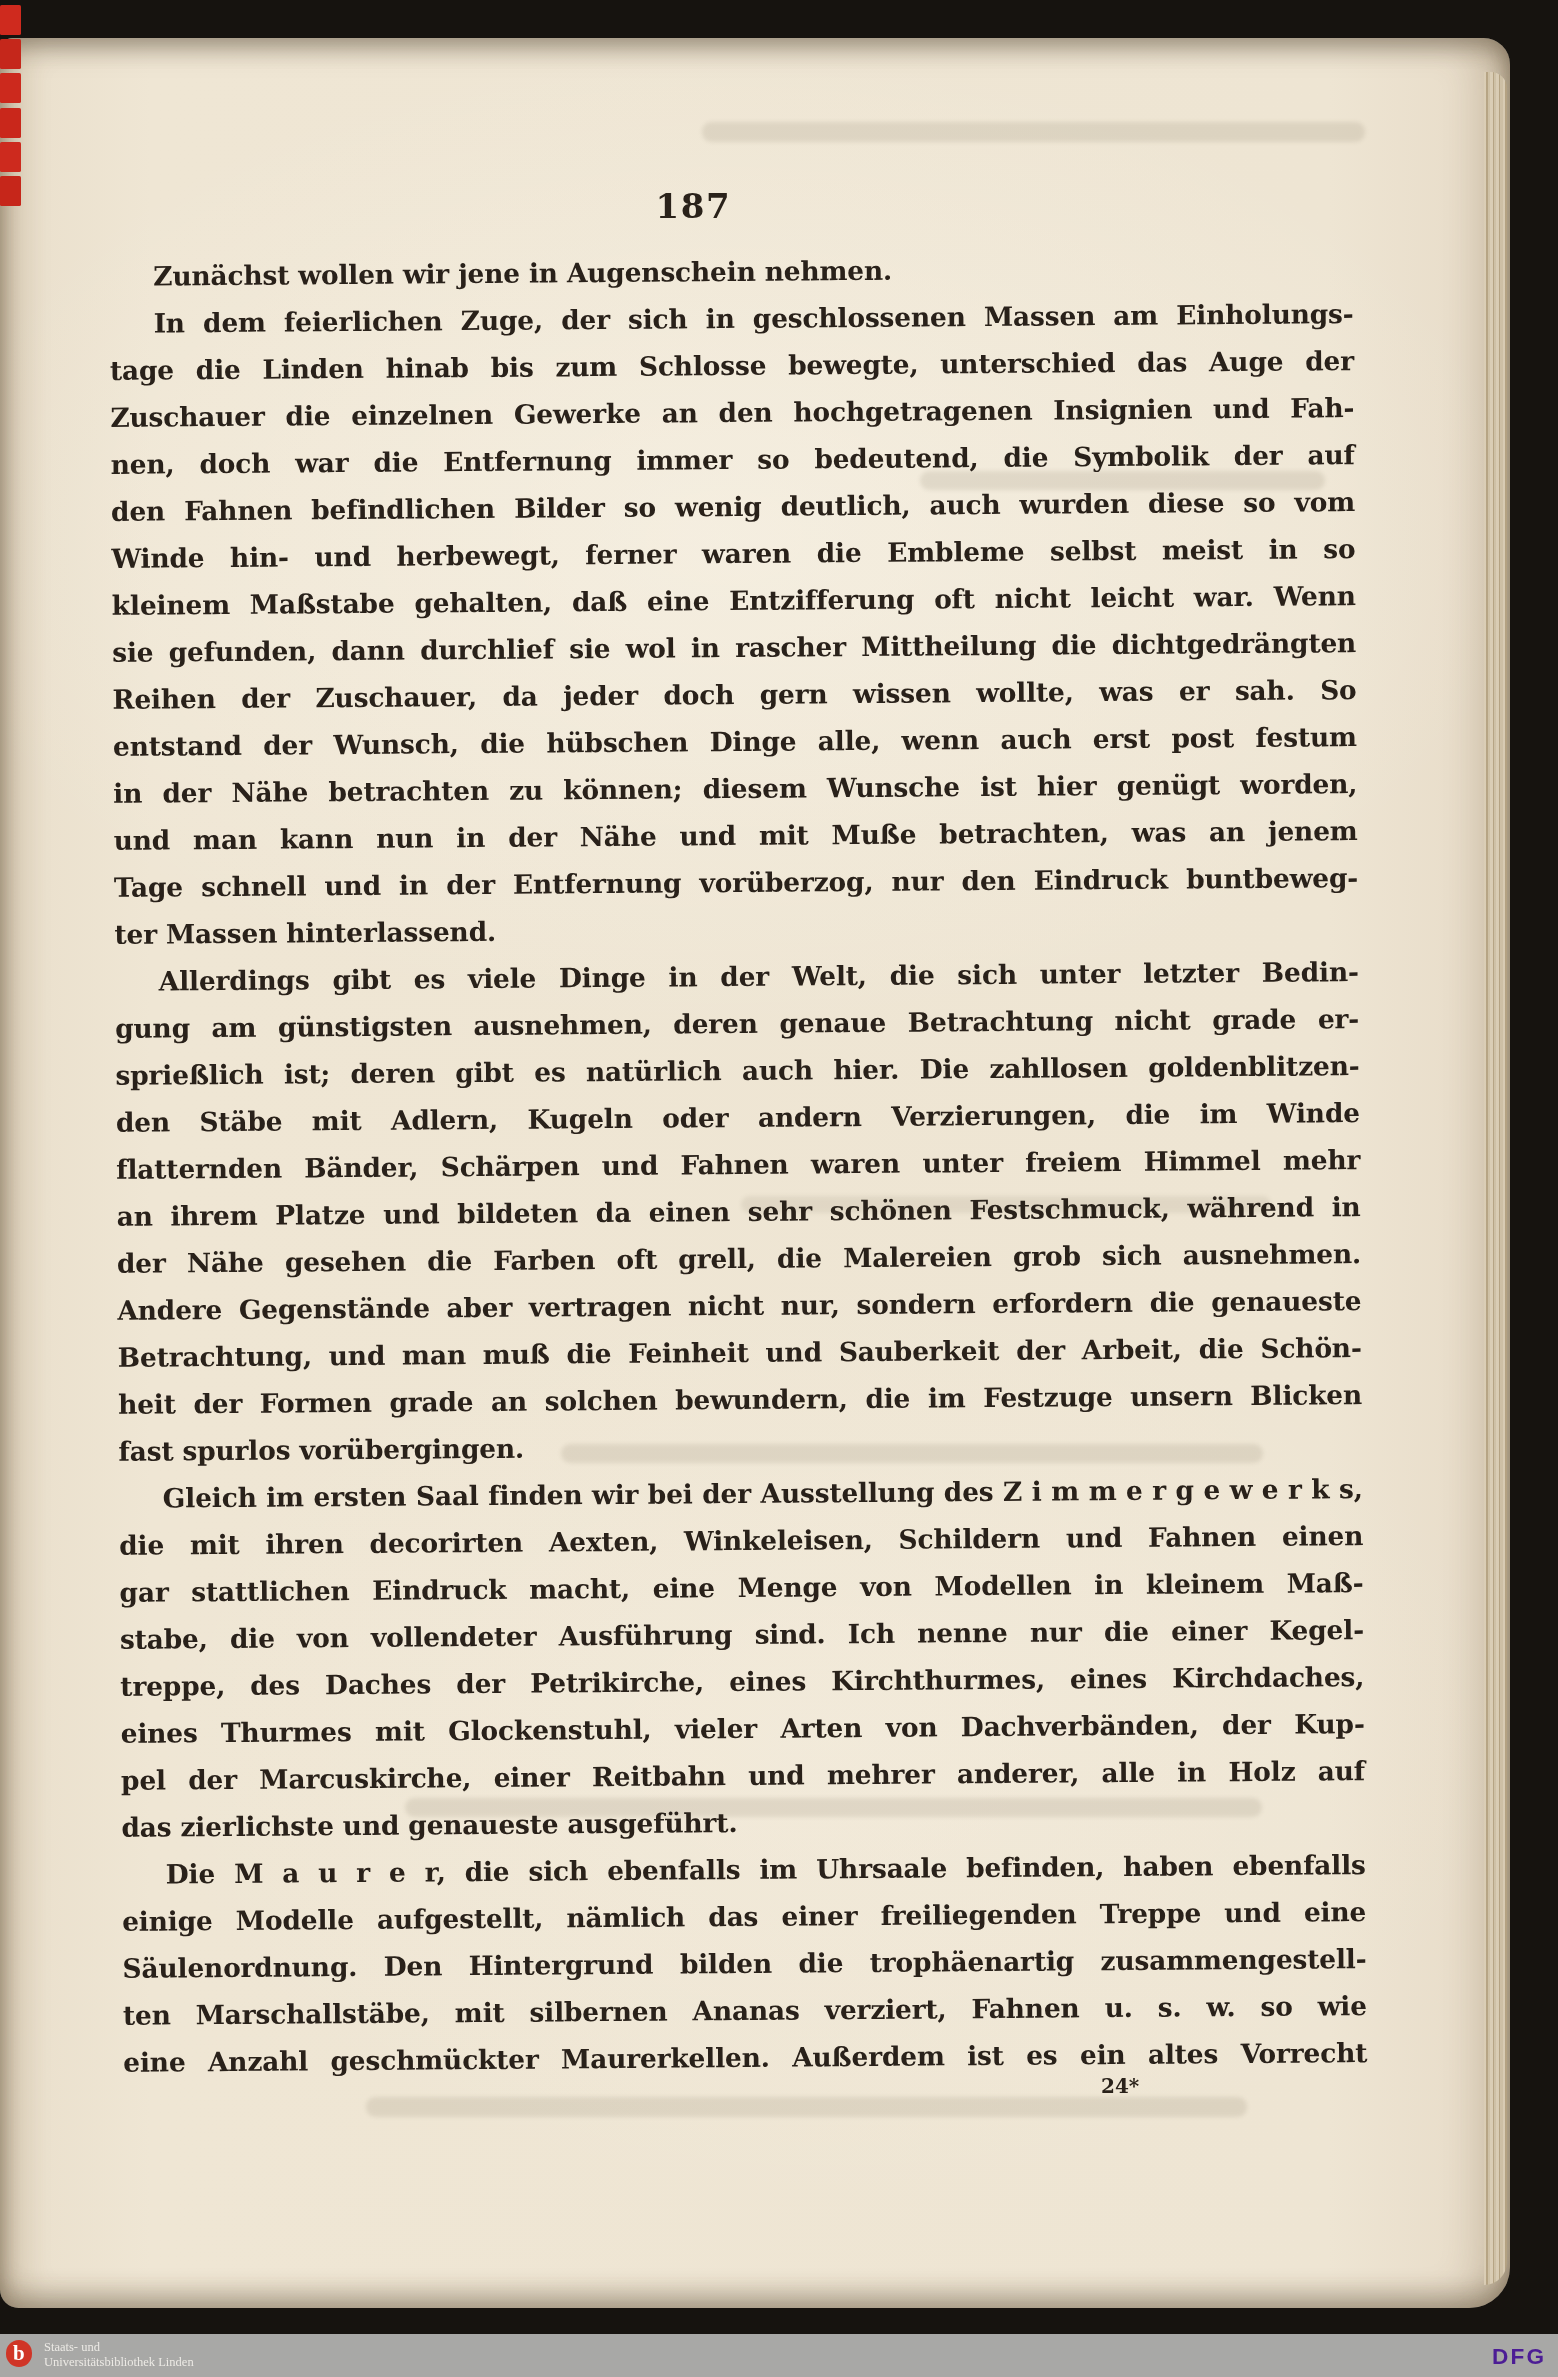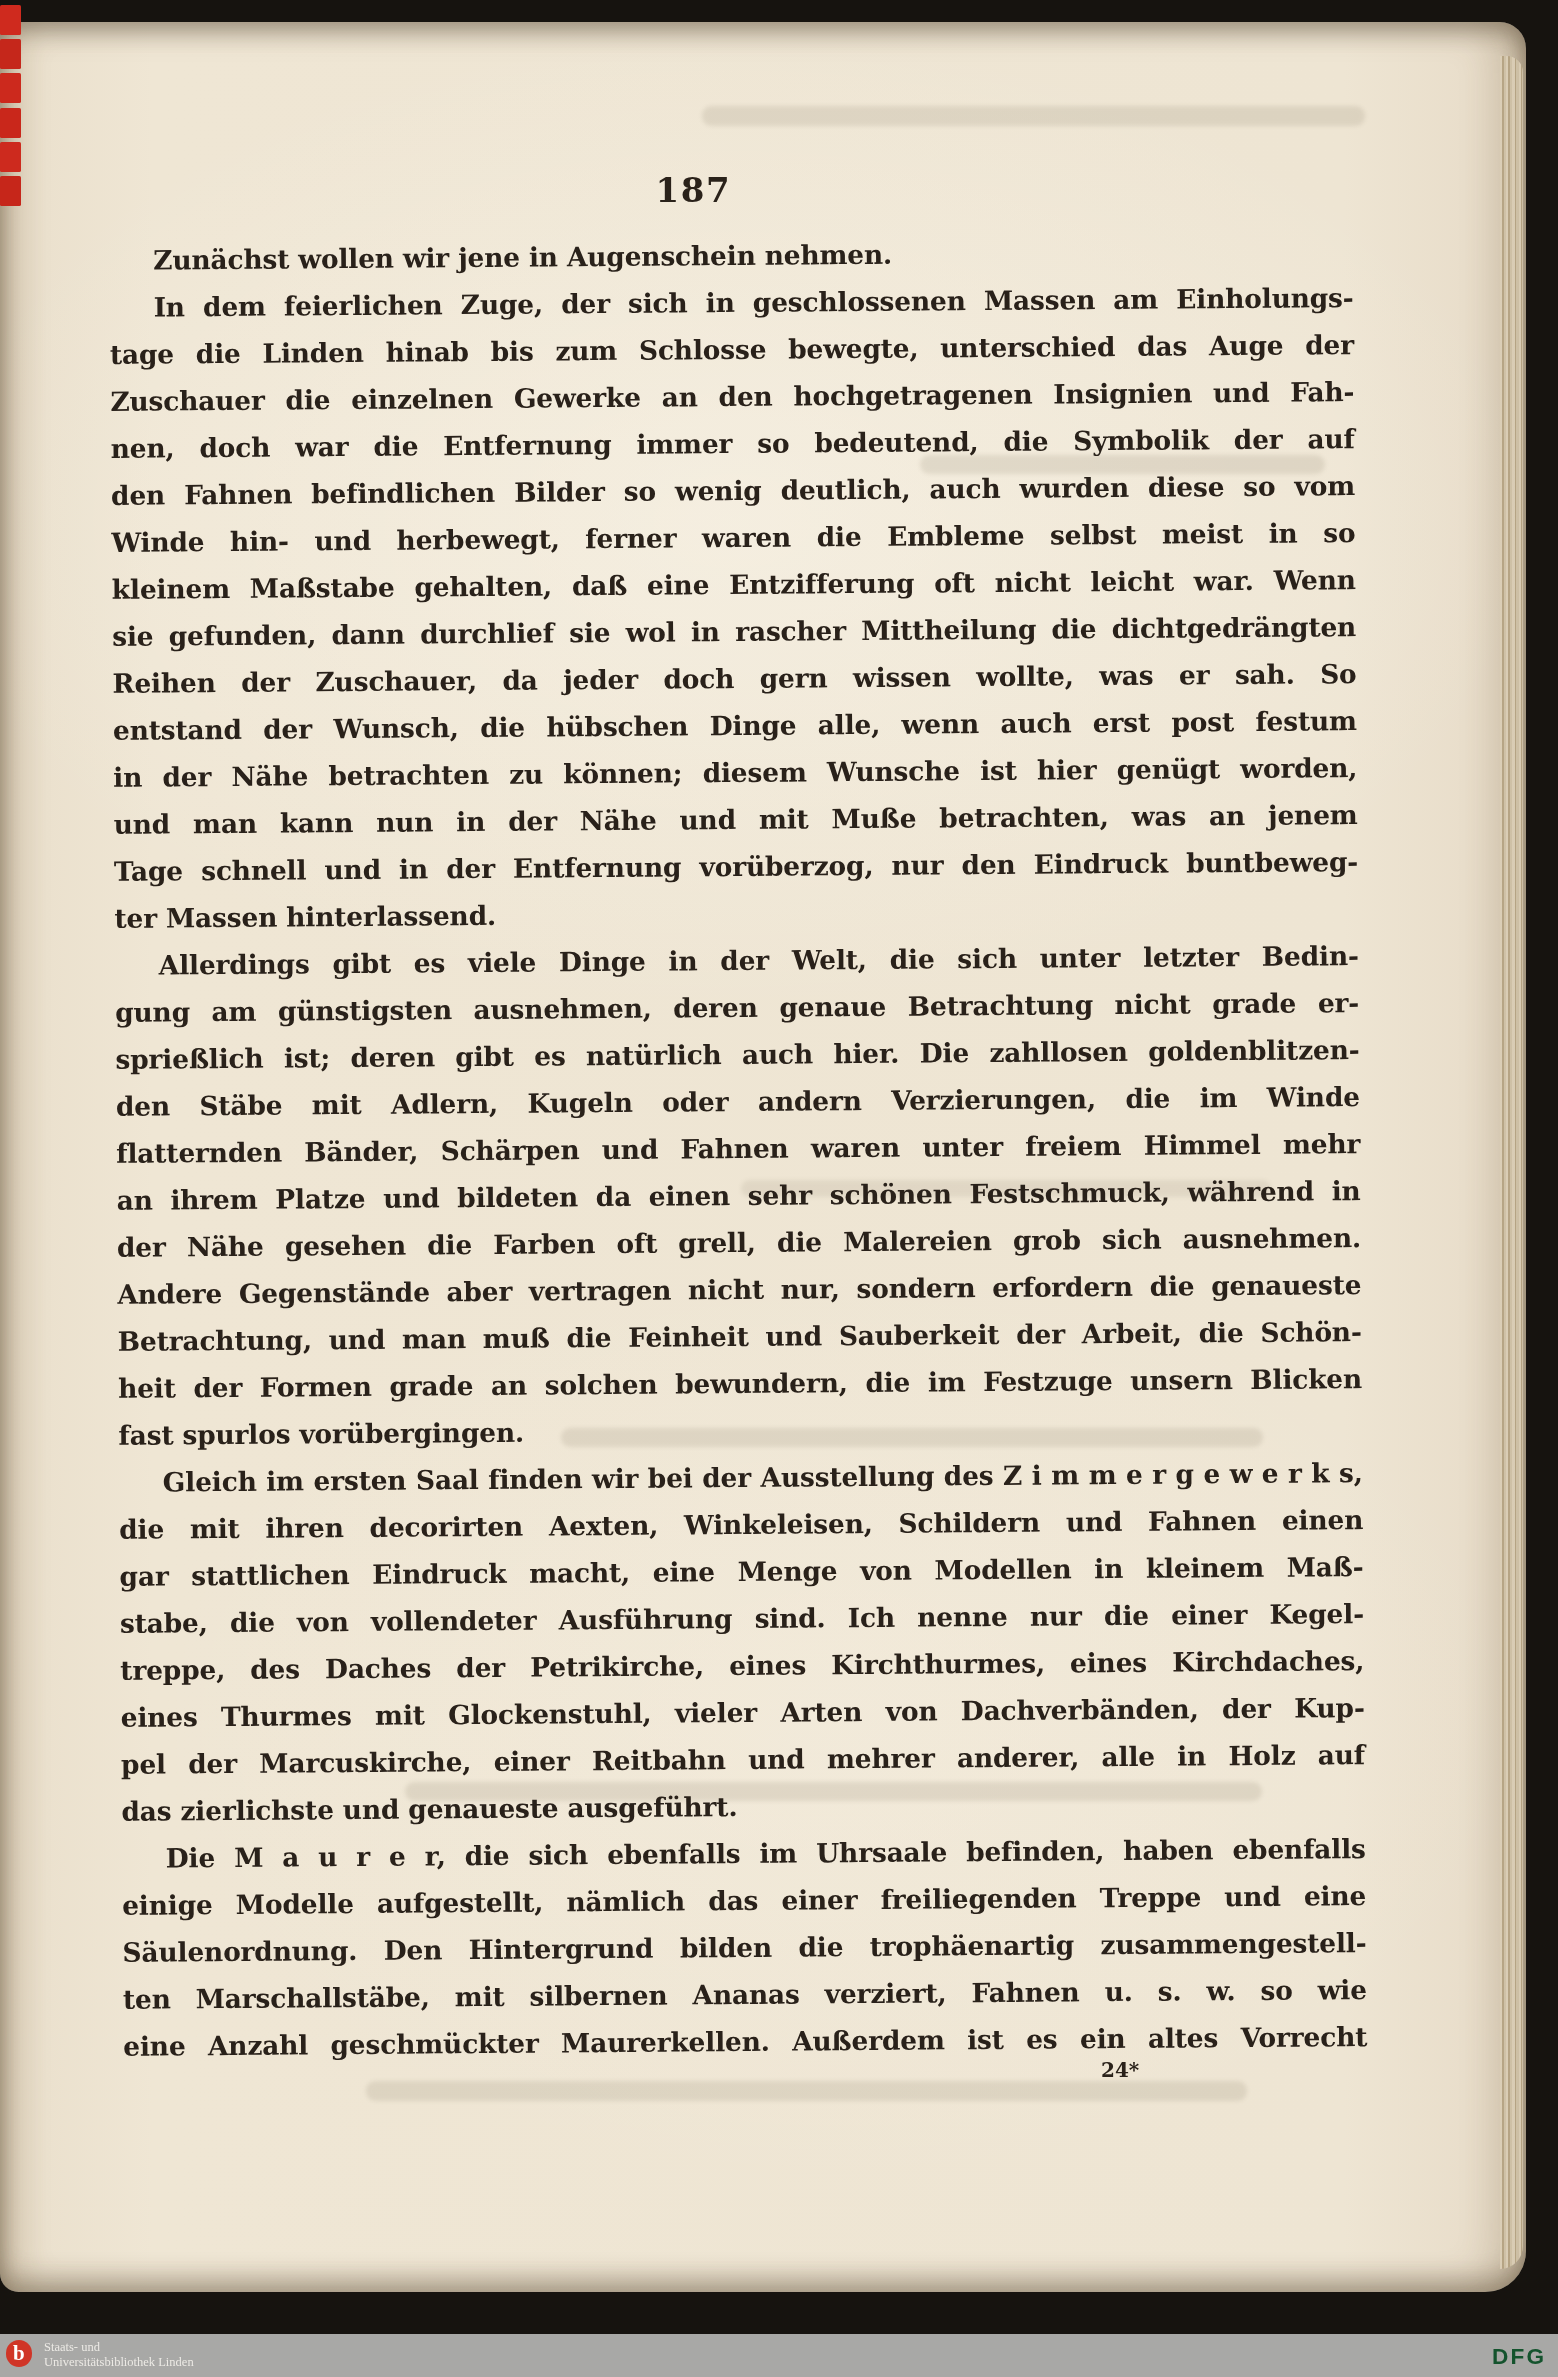--- a/index.html
+++ b/index.html
@@ -1,30 +1,30 @@
 <!DOCTYPE html>
 <html style="font-size:12.5px"><head>
 <meta charset="utf-8">
 <style>
   html,body{margin:0;padding:0;}
   body{width:1559px;height:2377px;overflow:hidden;background:#0f0d0a;}
   .scan{position:relative;width:1559px;height:2377px;background:#16130f;overflow:hidden;
         font-family:"DejaVu Serif","Liberation Serif",serif;}
   
-  .page{position:absolute;left:0;top:22px;width:1510px;height:2270px;
+  .page{position:absolute;left:0;top:38px;width:1510px;height:2270px;
         background:
           radial-gradient(1169px 702px at 48% 22%, rgba(255,252,244,.38), transparent 70%),
           radial-gradient(935px 624px at 55% 75%, rgba(255,250,240,.22), transparent 75%),
           linear-gradient(90deg,#e2d5bf 0%,#ebe1ce 3%,#efe6d4 10%,#eee5d3 88%,#e9decb 96%,#e1d4be 100%),
           #ece2cf;
         border-radius:12.5px 26.5px 41px 18.7px;
         box-shadow: inset 0 11px 18.7px rgba(60,45,25,.30),
                     inset 0 -14px 22px rgba(60,45,25,.26),
                     inset -26.5px 0 42px rgba(90,70,45,.20),
-                    inset 20px 0 34px rgba(100,80,50,.14); padding-left: 16px;}
+                    inset 20px 0 34px rgba(100,80,50,.14);}
   
   .fore-edge{position:absolute;right:3.1px;top:34px;bottom:23.4px;width:23.4px;
         background:repeating-linear-gradient(90deg,#dbceb6 0 2.3px,#b4a281 2.3px 3.9px,#cfc1a6 3.9px 6.2px);
         border-radius:0 23.4px 33px 0;opacity:.92;}
   
   .cal-strip{position:absolute;left:0;top:0;width:23.4px;}
   .cal{position:absolute;left:0;width:21px;height:30px;border-radius:1.6px;}
   
   .pagenum{position:absolute;left:109px;top:148px;width:1169px;text-align:center;
         font-size:34px;font-weight:700;letter-spacing:1.6px;color:#2a221a;}
@@ -40,21 +40,21 @@
   .sig{position:absolute;left:1101px;top:2036px;font-size:20px;font-weight:700;color:#2a221a;}
   
   .ghost{position:absolute;background:#6b6049;opacity:.13;filter:blur(2.3px);border-radius:9.4px;}
   
   .footer{position:absolute;left:0;bottom:0;width:1559px;height:43px;background:#a8a8a6;}
   .badge{position:absolute;left:5.5px;top:6.2px;width:26.5px;height:26.5px;border-radius:50%;
         display:flex;align-items:center;justify-content:center;}
   .badge span{color:#ffffff;font-family:"Liberation Serif",serif;font-weight:700;font-size:21px;line-height:1;}
   .libname{position:absolute;left:44px;top:5.5px;color:#eceae5;
         font-family:Liberation Serif, serif;font-size:12.5px;line-height:15px;}
-  .dfg{position:absolute;right:12.5px;top:10px;color:#14532d;
+  .dfg{position:absolute;right:12.5px;top:10px;color:#4c1d95;
         font-family:"Liberation Sans",sans-serif;font-weight:700;font-size:22.6px;letter-spacing:2.3px;}
 </style>
 </head>
 <body>
 
 <div class="scan">
 
   <div class="page">
     <div class="fore-edge"></div>
 

